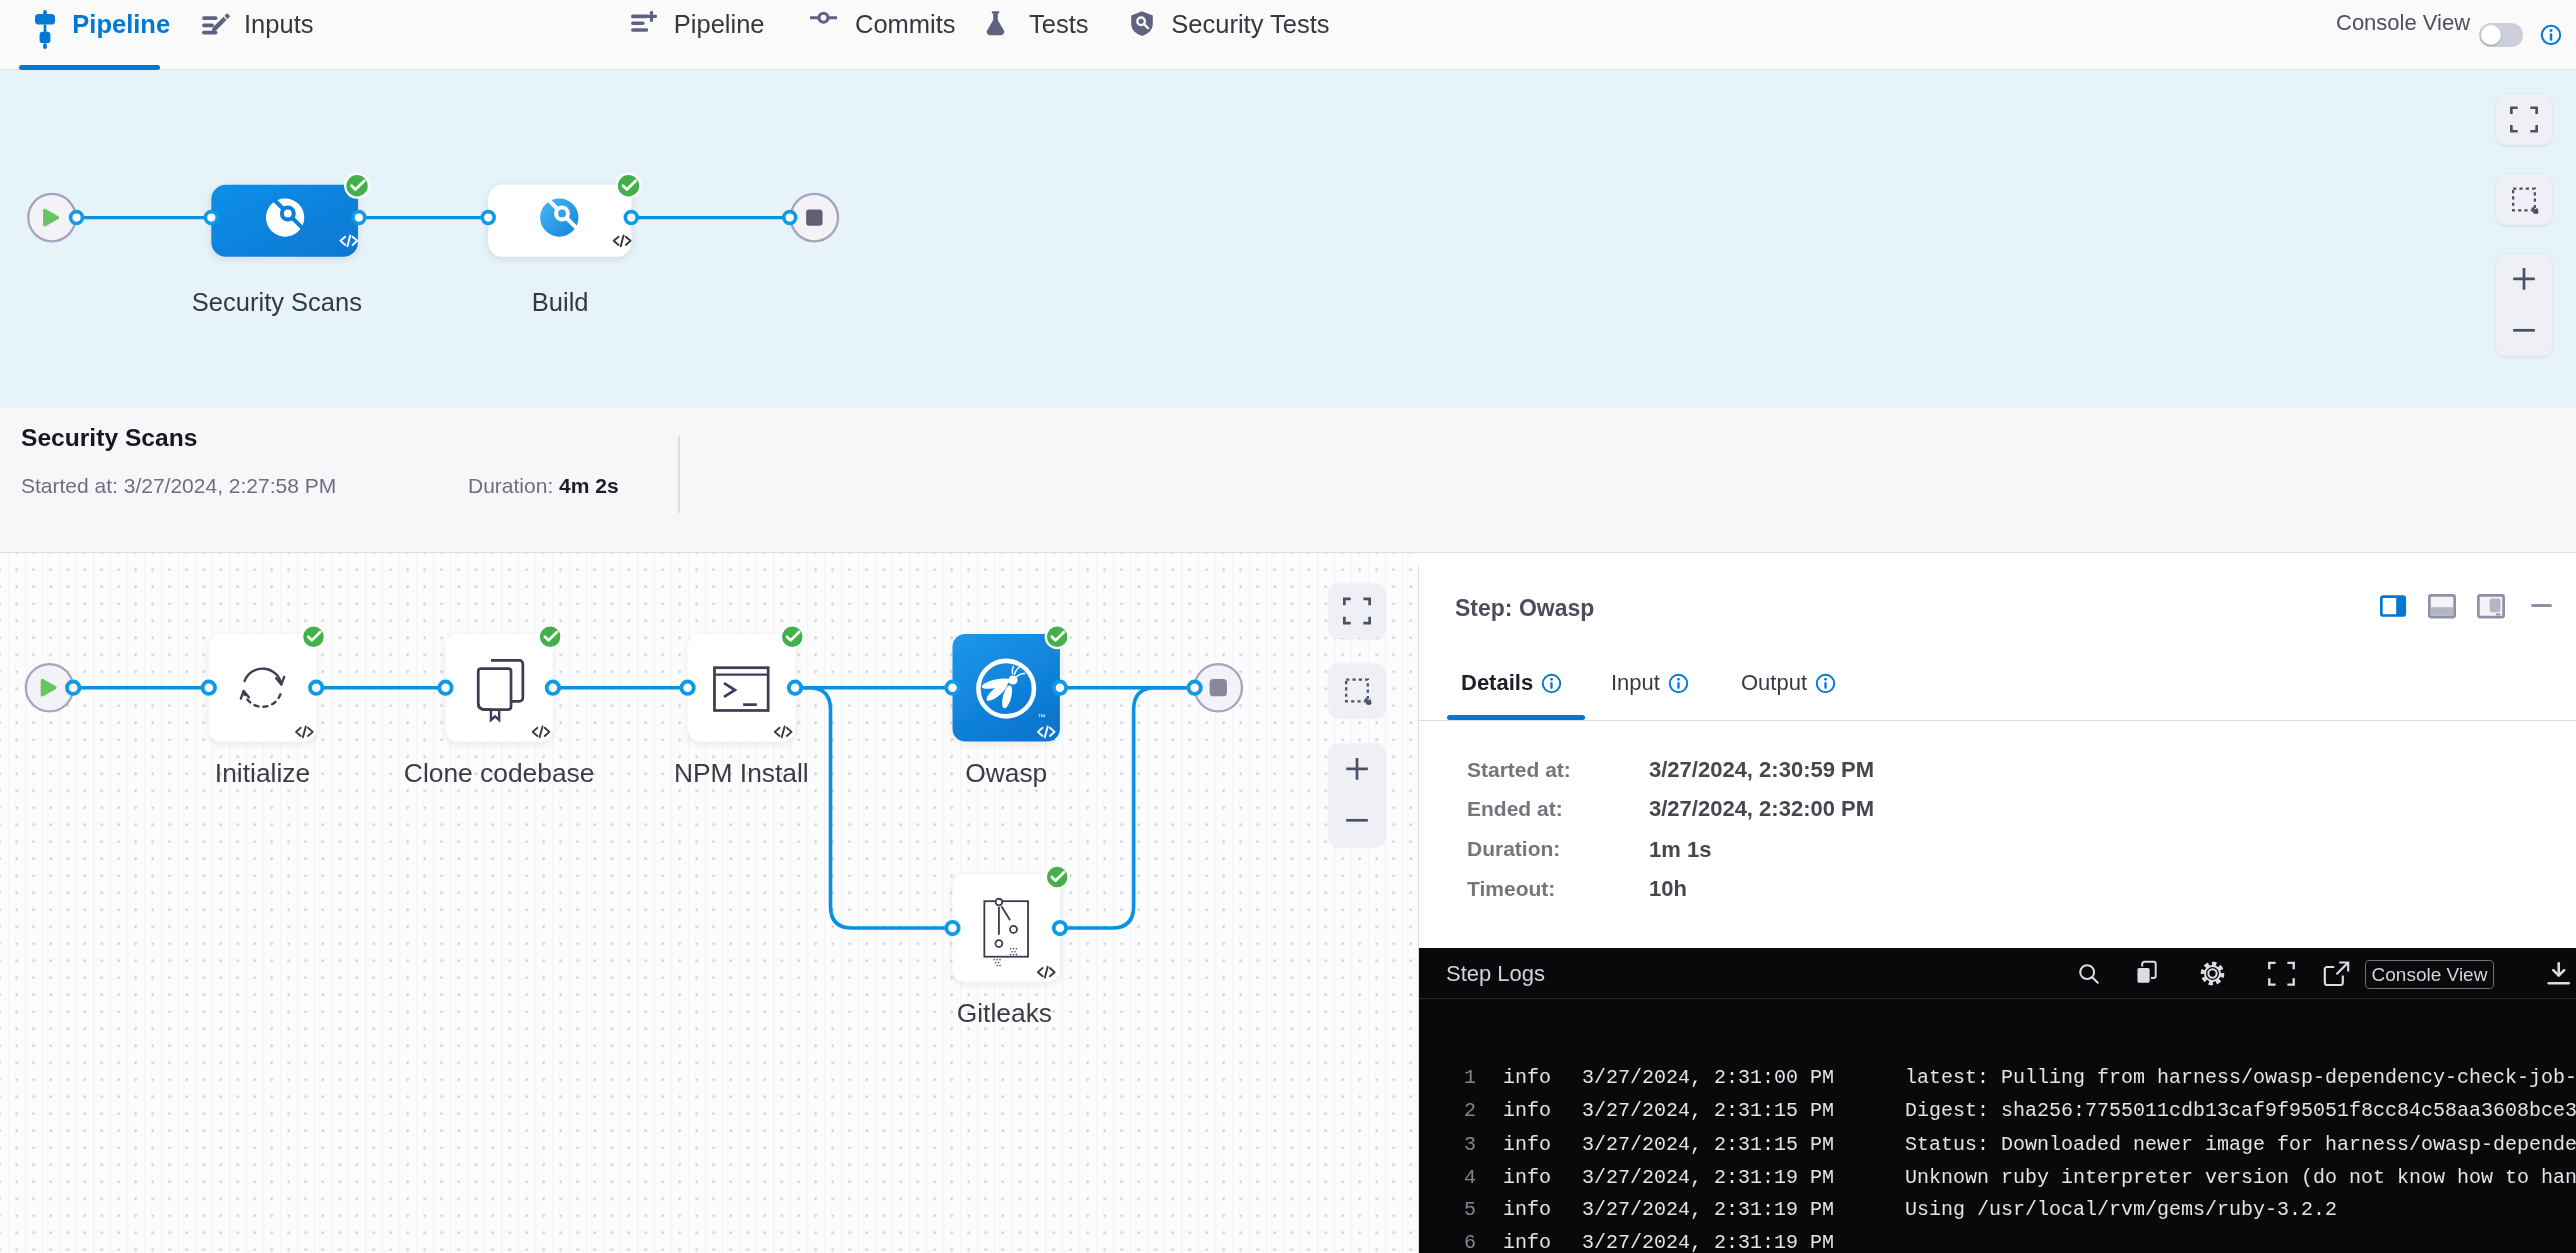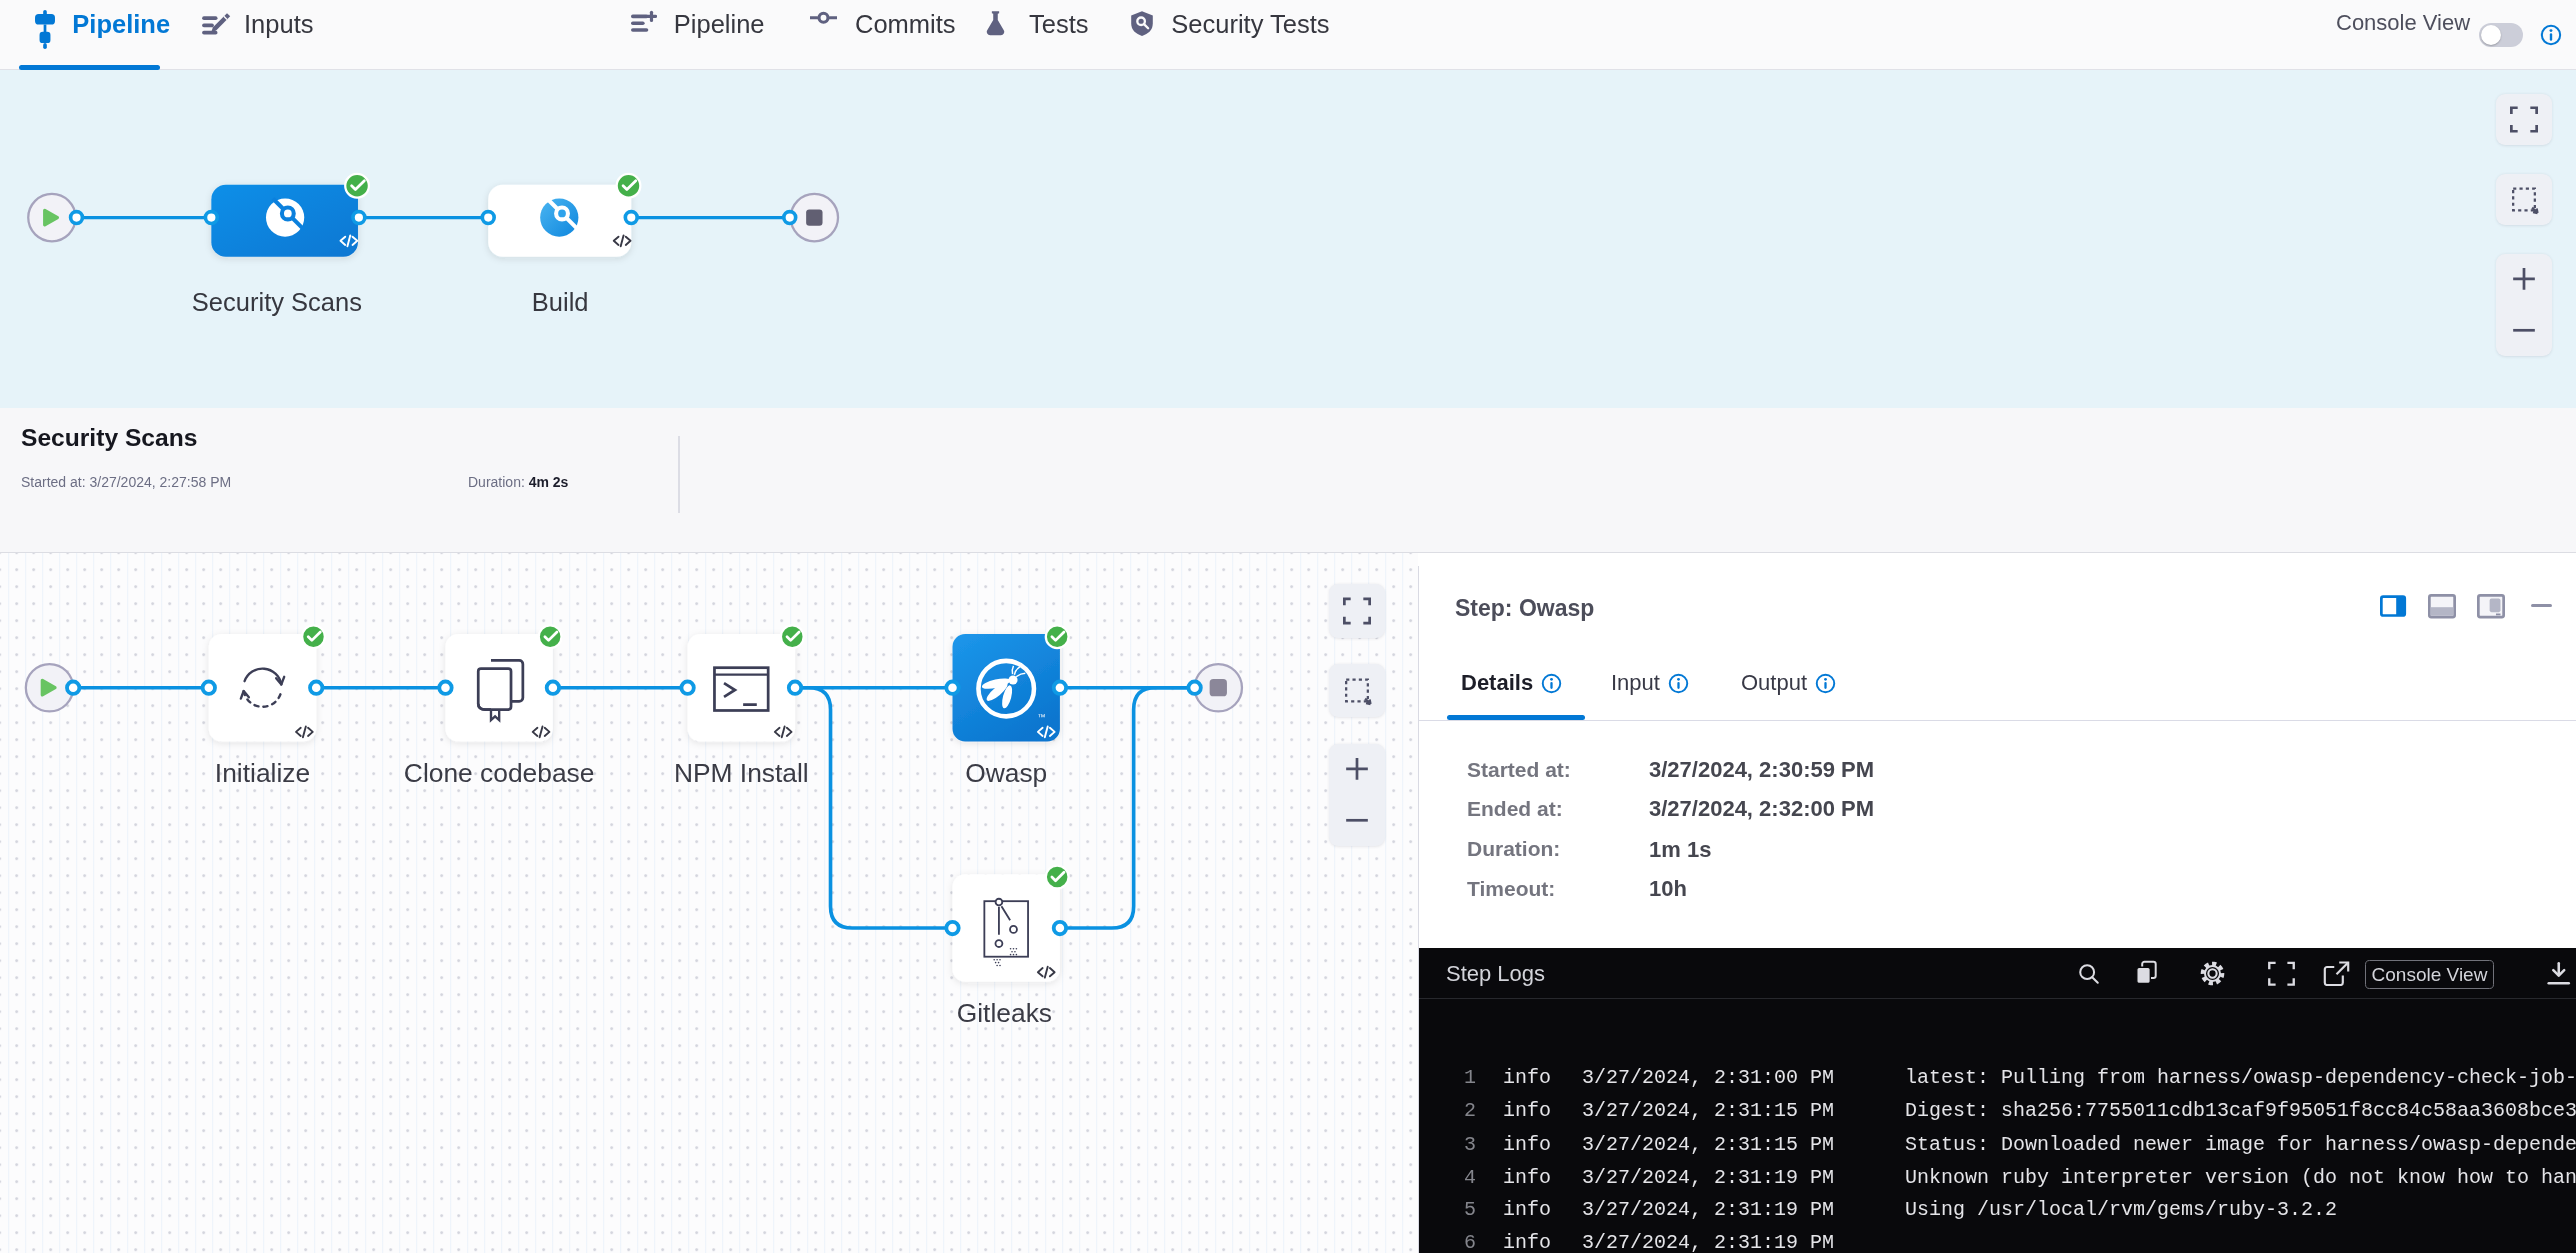--- a/index.html
+++ b/index.html
@@ -15,21 +15,21 @@
   #pline-underline{position:absolute;left:19px;top:65px;width:141px;height:4.6px;
        border-radius:2.7px;background:#0278d5}
   
   #tg{position:absolute;left:0;top:70px;width:2576px;height:338px;background:#e6f3f9}
   .cbtn{position:absolute;width:56px;background:#eef0f5;border-radius:9px;
         box-shadow:0 0.9px 2.7px rgba(40,41,61,.10)}
   
   #sh{position:absolute;left:0;top:408px;width:2576px;height:144px;background:#f7f7f9;
       border-bottom:0.9px solid #dcdde3}
   #sh h1{margin:0;position:absolute;left:21px;top:16.4px;font-size:24.6px;font-weight:700;color:#16171f}
-  .meta{position:absolute;top:66px;font-size:14px;color:#6c6e84}
+  .meta{position:absolute;top:66px;font-size:21px;color:#6c6e84}
   
   #cv{position:absolute;left:0;top:553px;width:1418px;height:700px;background:#fcfcfd;
       background-image:
         radial-gradient(circle,rgba(118,122,148,.30) 1.3px,rgba(118,122,148,0) 1.5px),
         linear-gradient(to right,rgba(125,178,232,.12) 1.1px,rgba(0,0,0,0) 1.1px);
       background-size:17px 17px,17px 17px;
       background-position:8.2px 8.2px,8.2px 0;}
   
   #rp{position:absolute;left:1418px;top:566px;width:1158px;height:700px;background:#fff;
       border-left:0.9px solid #d9dae3}

